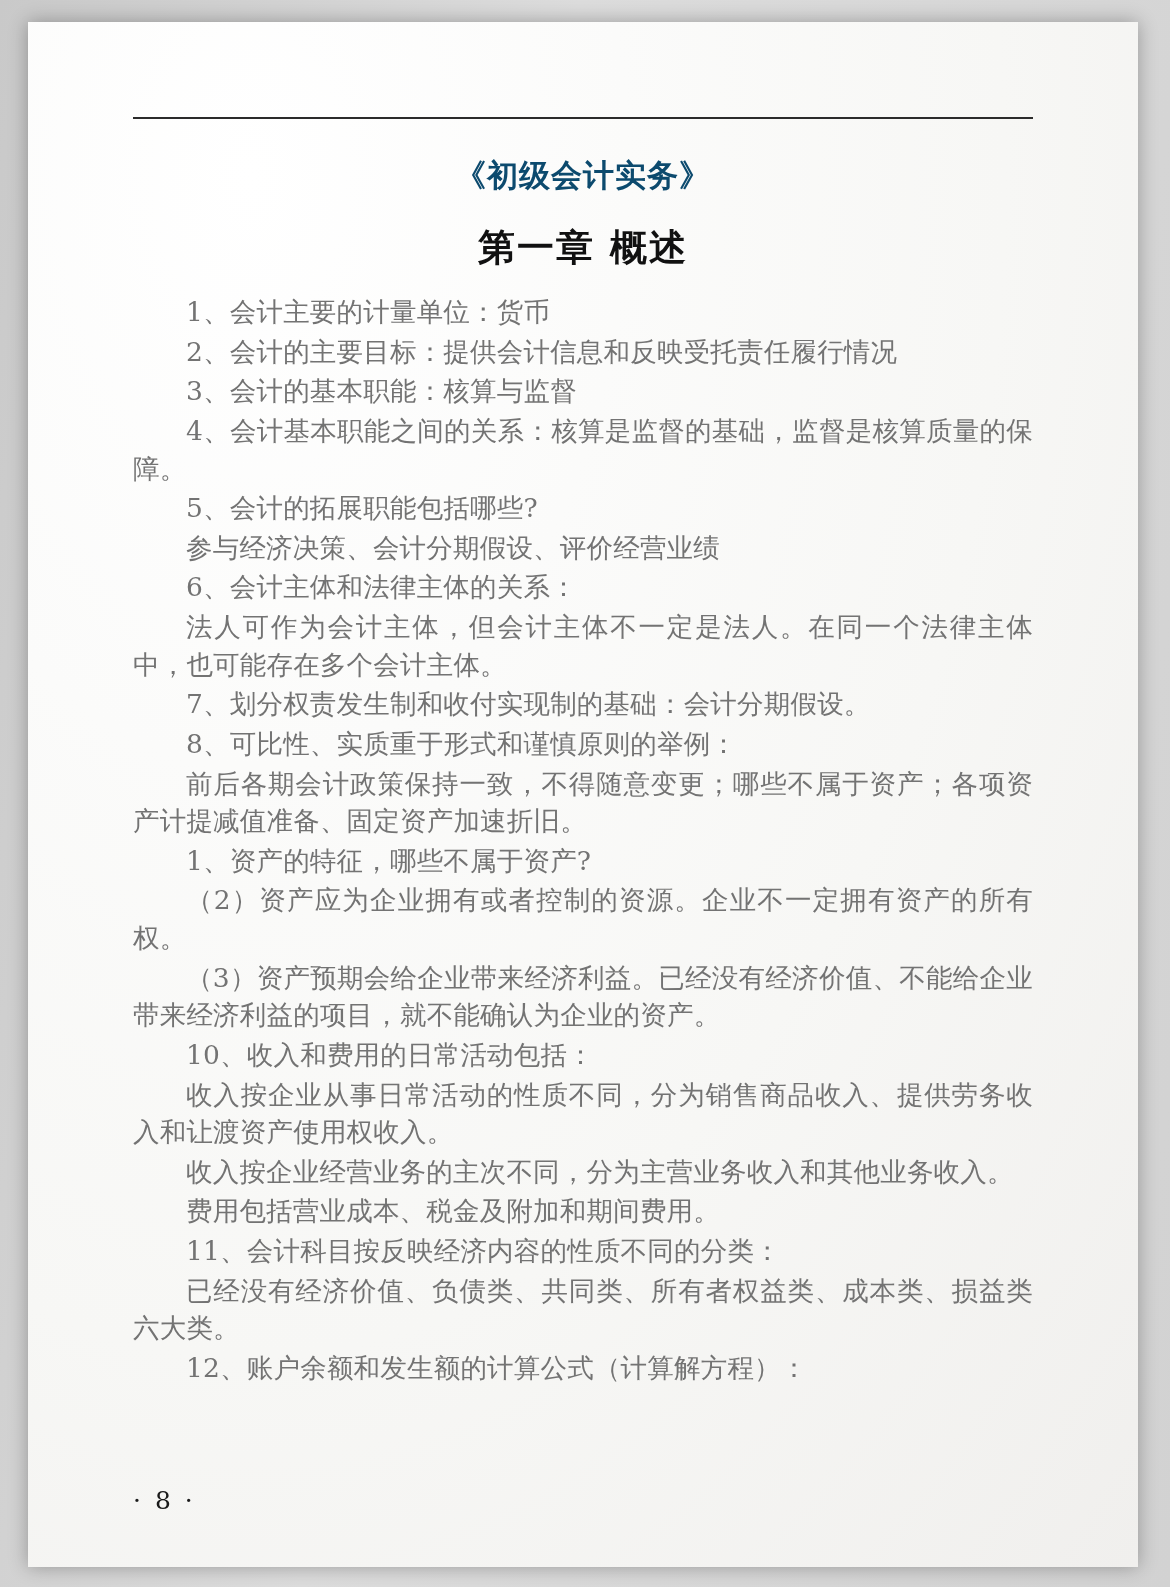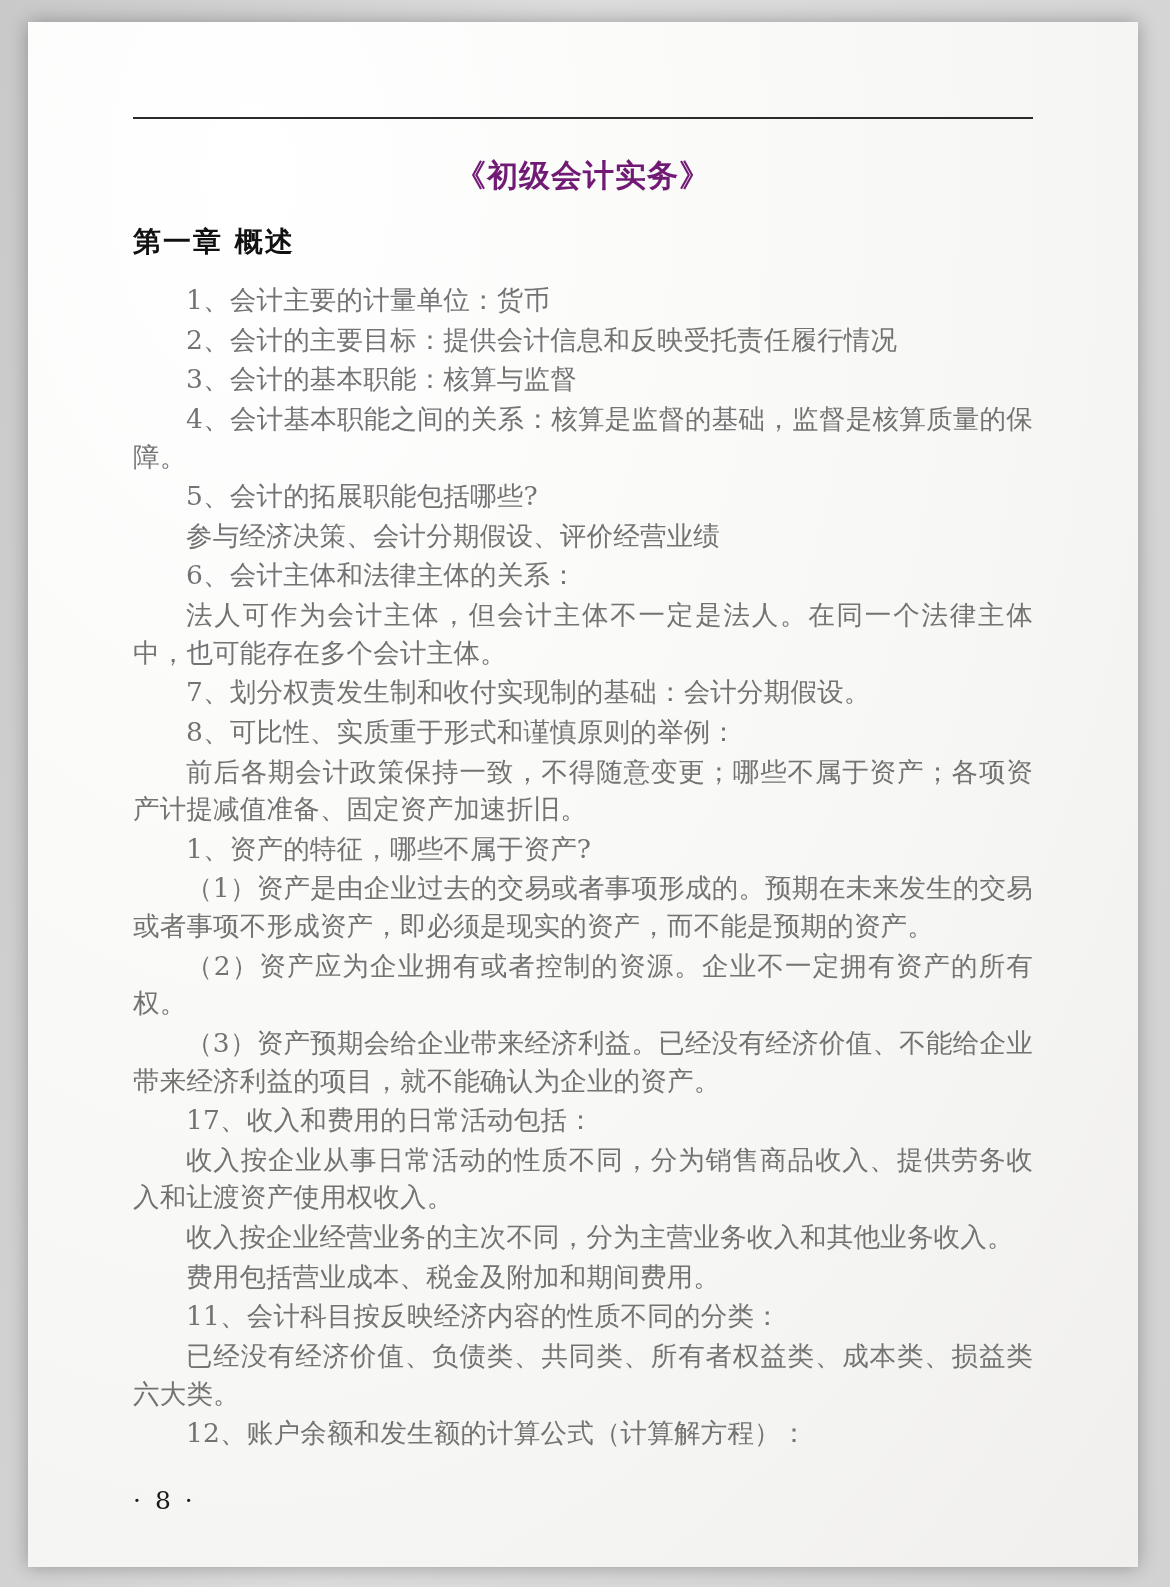--- a/index.html
+++ b/index.html
@@ -45,25 +45,26 @@
     border: 0;
     border-top: 2px solid #2b2b2b;
     margin: 0 0 36px 0;
     width: 900px;
   }
   .book-title {
     text-align: center;
     font-size: 31px;
     font-weight: bold;
     letter-spacing: 1px;
-    color: #701a75;
+    color: #0c4a6e;
     margin: 0 0 26px 0;
   }
   .chapter-title {
-    font-size: 28px;
+    text-align: center;
+    font-size: 37px;
     font-weight: bold;
     letter-spacing: 2px;
     color: #111;
     margin: 0 0 20px 0;
   }
   .para {
     font-size: 26.5px;
     line-height: 1.42;
     color: #737373;
     margin: 0 0 2px 0;
@@ -102,24 +103,23 @@
     <p class="para indent">3、会计的基本职能：核算与监督</p>
     <p class="para indent">4、会计基本职能之间的关系：核算是监督的基础，监督是核算质量的保障。</p>
     <p class="para indent">5、会计的拓展职能包括哪些?</p>
     <p class="para indent">参与经济决策、会计分期假设、评价经营业绩</p>
     <p class="para indent">6、会计主体和法律主体的关系：</p>
     <p class="para indent">法人可作为会计主体，但会计主体不一定是法人。在同一个法律主体中，也可能存在多个会计主体。</p>
     <p class="para indent">7、划分权责发生制和收付实现制的基础：会计分期假设。</p>
     <p class="para indent">8、可比性、实质重于形式和谨慎原则的举例：</p>
     <p class="para indent">前后各期会计政策保持一致，不得随意变更；哪些不属于资产；各项资产计提减值准备、固定资产加速折旧。</p>
     <p class="para indent">1、资产的特征，哪些不属于资产?</p>
-    <p class="para indent">（1）资产是由企业过去的交易或者事项形成的。预期在未来发生的交易或者事项不形成资产，即必须是现实的资产，而不能是预期的资产。</p>
     <p class="para indent">（2）资产应为企业拥有或者控制的资源。企业不一定拥有资产的所有权。</p>
     <p class="para indent">（3）资产预期会给企业带来经济利益。已经没有经济价值、不能给企业带来经济利益的项目，就不能确认为企业的资产。</p>
-    <p class="para indent">17、收入和费用的日常活动包括：</p>
+    <p class="para indent">10、收入和费用的日常活动包括：</p>
     <p class="para indent">收入按企业从事日常活动的性质不同，分为销售商品收入、提供劳务收入和让渡资产使用权收入。</p>
     <p class="para indent">收入按企业经营业务的主次不同，分为主营业务收入和其他业务收入。</p>
     <p class="para indent">费用包括营业成本、税金及附加和期间费用。</p>
     <p class="para indent">11、会计科目按反映经济内容的性质不同的分类：</p>
     <p class="para indent">已经没有经济价值、负债类、共同类、所有者权益类、成本类、损益类六大类。</p>
     <p class="para indent">12、账户余额和发生额的计算公式（计算解方程）：</p>
   </div>
 
   <div class="page-number">· 8 ·</div>
 </div>

